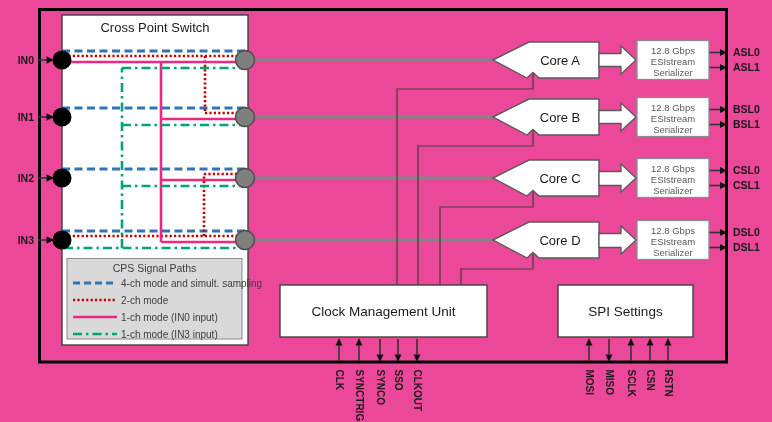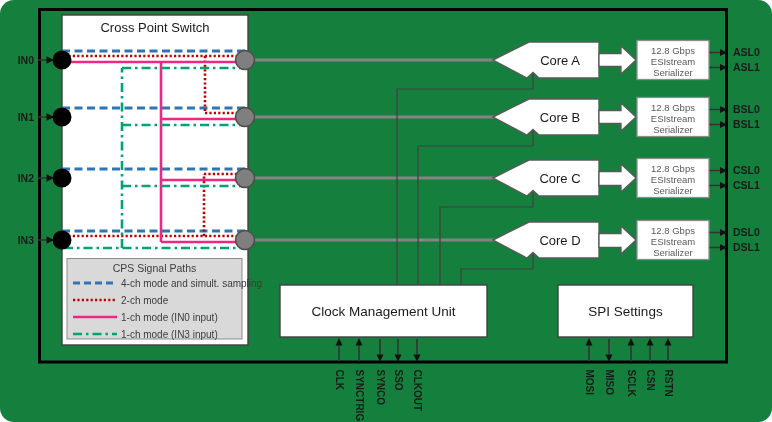--- a/index.html
+++ b/index.html
@@ -1,16 +1,16 @@
 <!DOCTYPE html>
 <html><head>
 <meta charset="utf-8">
 <style>
   html,body{margin:0;padding:0;background:#ffffff;}
-  .stage{position:relative;width:772px;height:422px;background:#15803d;overflow:hidden;border-radius:14px;}
+  .stage{position:relative;width:772px;height:422px;background:#ec4899;overflow:hidden;}
   svg{font-family:"Liberation Sans",sans-serif;}
   text{fill:#1a1a1a;}
   .t-title{font-size:13px;}
   .t-box{font-size:13.5px;}
   .t-core{font-size:13px;}
   .t-ser{font-size:9.5px;fill:#595959;}
   .t-pin{font-size:10px;font-weight:bold;}
   .t-io{font-size:10.5px;font-weight:bold;}
   .t-leg-title{font-size:10.5px;fill:#3d3d3d;}
   .t-leg{font-size:10px;fill:#3d3d3d;}

